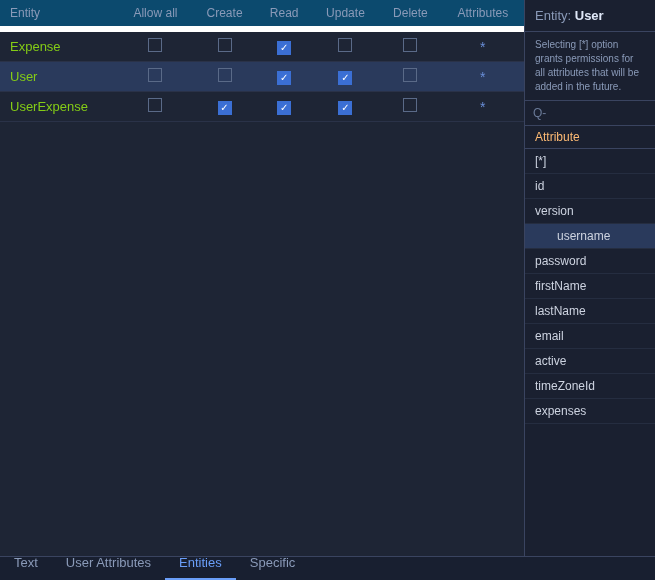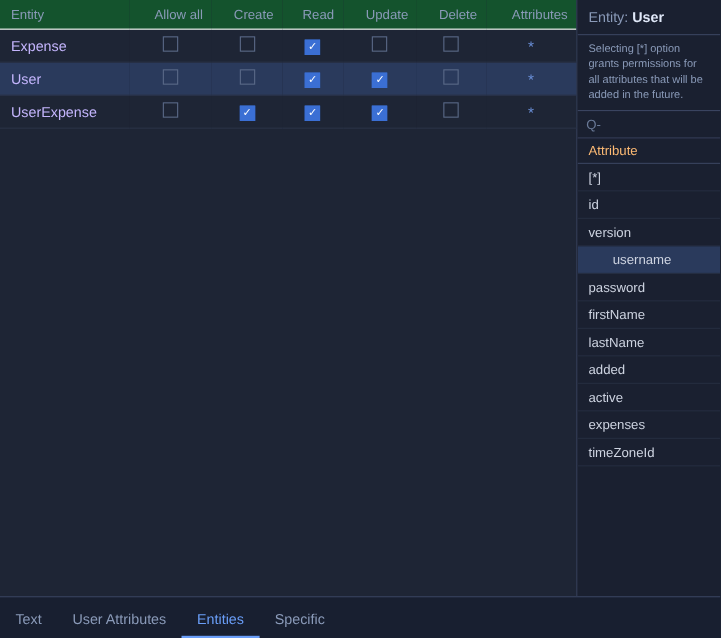--- a/index.html
+++ b/index.html
@@ -27,27 +27,27 @@
       overflow: hidden;
       border-right: 1px solid #3a4460;
     }
 
     table {
       width: 100%;
       border-collapse: collapse;
     }
 
     thead tr {
-      background: #14532d;
-      border-bottom: 1px solid #ffffff;
+      background: #0c4a6e;
+      border-bottom: 6px solid #ffffff;
     }
 
     thead th {
       padding: 6px 8px;
-      text-align: right;
+      text-align: center;
       color: #8a9ab8;
       font-weight: normal;
       font-size: 12px;
       white-space: nowrap;
     }
 
     thead th:first-child {
       text-align: left;
       padding-left: 10px;
     }
@@ -70,21 +70,21 @@
 
     tbody td {
       padding: 6px 8px;
       text-align: center;
       vertical-align: middle;
     }
 
     tbody td:first-child {
       text-align: left;
       padding-left: 10px;
-      color: #c4b5fd;
+      color: #84cc16;
     }
 
     td.star-cell {
       color: #6a8fd8;
       font-size: 14px;
     }
 
     .checkbox-empty {
       width: 14px;
       height: 14px;
@@ -183,21 +183,21 @@
       cursor: pointer;
     }
 
     .attr-item.active-attr {
       background: #2a3a5c;
       padding-left: 32px;
     }
 
     
     .bottom-tabs {
-      height: 38px;
+      height: 24px;
       background: #181f30;
       border-top: 1px solid #3a4460;
       display: flex;
       align-items: flex-end;
     }
 
     .tab-item {
       padding: 8px 14px;
       color: #8a9ab8;
       font-size: 13px;
@@ -276,24 +276,24 @@
       <span class="attr-col-label">Attribute</span>
     </div>
     <div class="attr-list" id="attr-list">
     <div class="attr-item">[*]</div>
         <div class="attr-item">id</div>
         <div class="attr-item">version</div>
         <div class="attr-item active-attr">username</div>
         <div class="attr-item">password</div>
         <div class="attr-item">firstName</div>
         <div class="attr-item">lastName</div>
-        <div class="attr-item">added</div>
+        <div class="attr-item">email</div>
         <div class="attr-item">active</div>
+        <div class="attr-item">timeZoneId</div>
         <div class="attr-item">expenses</div>
-        <div class="attr-item">timeZoneId</div>
       </div>
   </div>
 </div>
 
 <div class="bottom-tabs" id="bottom-tabs">
 <div class="tab-item">Text</div>
     <div class="tab-item">User Attributes</div>
     <div class="tab-item active-tab">Entities</div>
     <div class="tab-item">Specific</div>
   </div>

